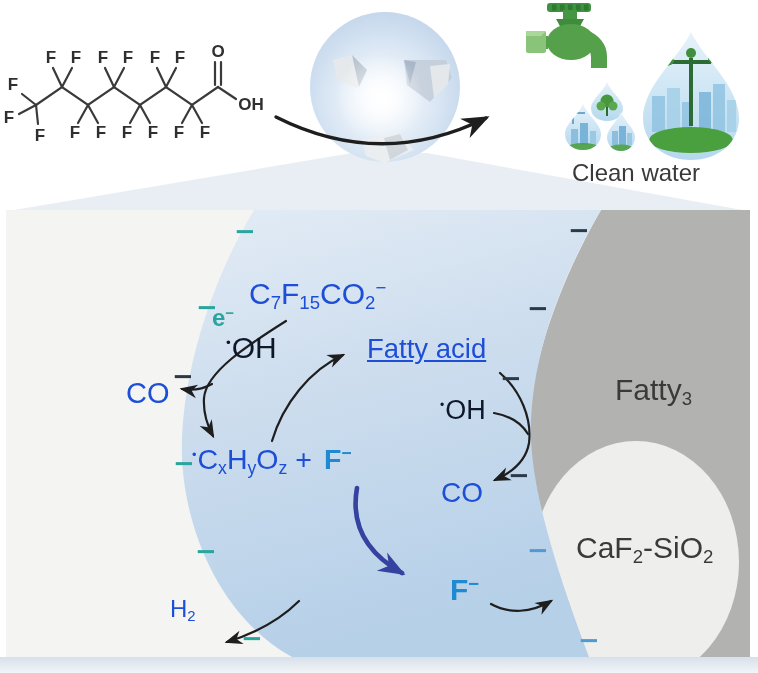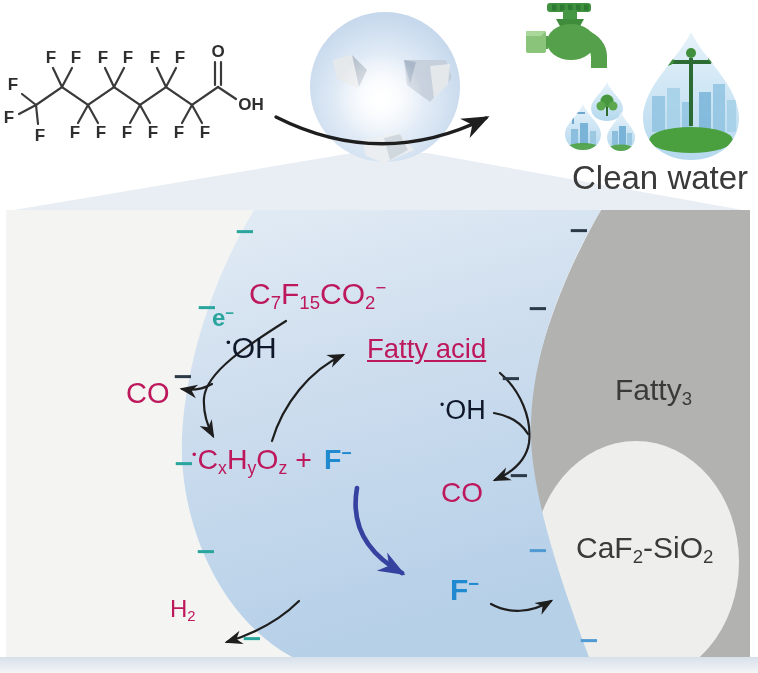--- a/index.html
+++ b/index.html
@@ -7,21 +7,21 @@
        font-family:"Liberation Sans", sans-serif;}
   #stage{position:absolute;left:0;top:0;width:758px;height:673px;}
   svg{position:absolute;left:0;top:0;}
   .lbl{position:absolute;white-space:nowrap;color:#222;line-height:1;}
   .sub{font-size:.62em;vertical-align:-0.28em;}
   .sup{font-size:.62em;vertical-align:.55em;}
   .dot{font-size:.45em;vertical-align:.8em;margin-right:1px;}
   .teal{color:#2aa59e;font-weight:bold;}
   .red{color:#0f172a;font-weight:normal;}
   .blue{color:#1f8ad0;font-weight:bold;}
-  .ink{color:#be185d;}
+  .ink{color:#1d4ed8;}
   .grayink{color:#3a3a3a;}
   .charge{position:absolute;font-family:"DejaVu Sans",sans-serif;font-weight:bold;
           font-size:26px;transform:translate(-50%,-50%);line-height:1;}
   .ch-teal{color:#2aa59e;}
   .ch-dark{color:#2c3947;}
   .ch-blue{color:#4f9ad2;}
   .row{display:flex;align-items:baseline;gap:12px;justify-content:flex-end;}
 </style>
 </head>
 <body>
@@ -210,21 +210,21 @@
     <path d="M212,384 C203,389 194,391 182,389" marker-end="url(#mB)"></path>
     <path d="M272,441 C283,404 310,370 343,355" marker-end="url(#mB)"></path>
     <path d="M500,373 C521,391 532,419 529,443 C526,461 513,472 495,480" marker-end="url(#mB)"></path>
     <path d="M494,413 C511,416 522,424 528,434"></path>
     <path d="M299,601 C283,617 259,632 227,642" marker-end="url(#mB)"></path>
     <path d="M491,604 C509,614 531,613 551,601" marker-end="url(#mB)"></path>
   </g>
   <path d="M357,488 C351,522 363,551 402,573" fill="none" stroke="#3642a0" stroke-width="4.6" stroke-linecap="round" marker-end="url(#mN)"></path>
 </svg>
 
-<div class="lbl grayink" style="left:572px;top:161px;font-size:33px;">Clean water</div>
+<div class="lbl grayink" style="left:572px;top:161px;font-size:24px;">Clean water</div>
 
 <div class="lbl ink" style="left:249px;top:279px;font-size:30px;"><span>C</span><span class="sub">7</span><span>F</span><span class="sub">15</span><span>CO</span><span class="sub">2</span><span class="sup">−</span></div>
 <div class="lbl teal" style="left:212px;top:306px;font-size:24px;"><span>e</span><span class="sup">−</span></div>
 <div class="lbl red" style="left:226px;top:333px;font-size:30px;"><span class="dot">•</span><span>OH</span></div>
 <div class="lbl ink" style="left:126px;top:379px;font-size:29px;"><span>CO</span></div>
 <div class="lbl ink" style="left:367px;top:335px;font-size:27.5px;text-decoration:underline;"><span>Fatty acid</span></div>
 <div class="lbl red" style="left:440px;top:397px;font-size:27px;"><span class="dot">•</span><span>OH</span></div>
 <div class="lbl ink" style="left:441px;top:479px;font-size:28px;"><span>CO</span></div>
 
 <div class="lbl row" style="left:192px;top:445px;font-size:28.5px;">

